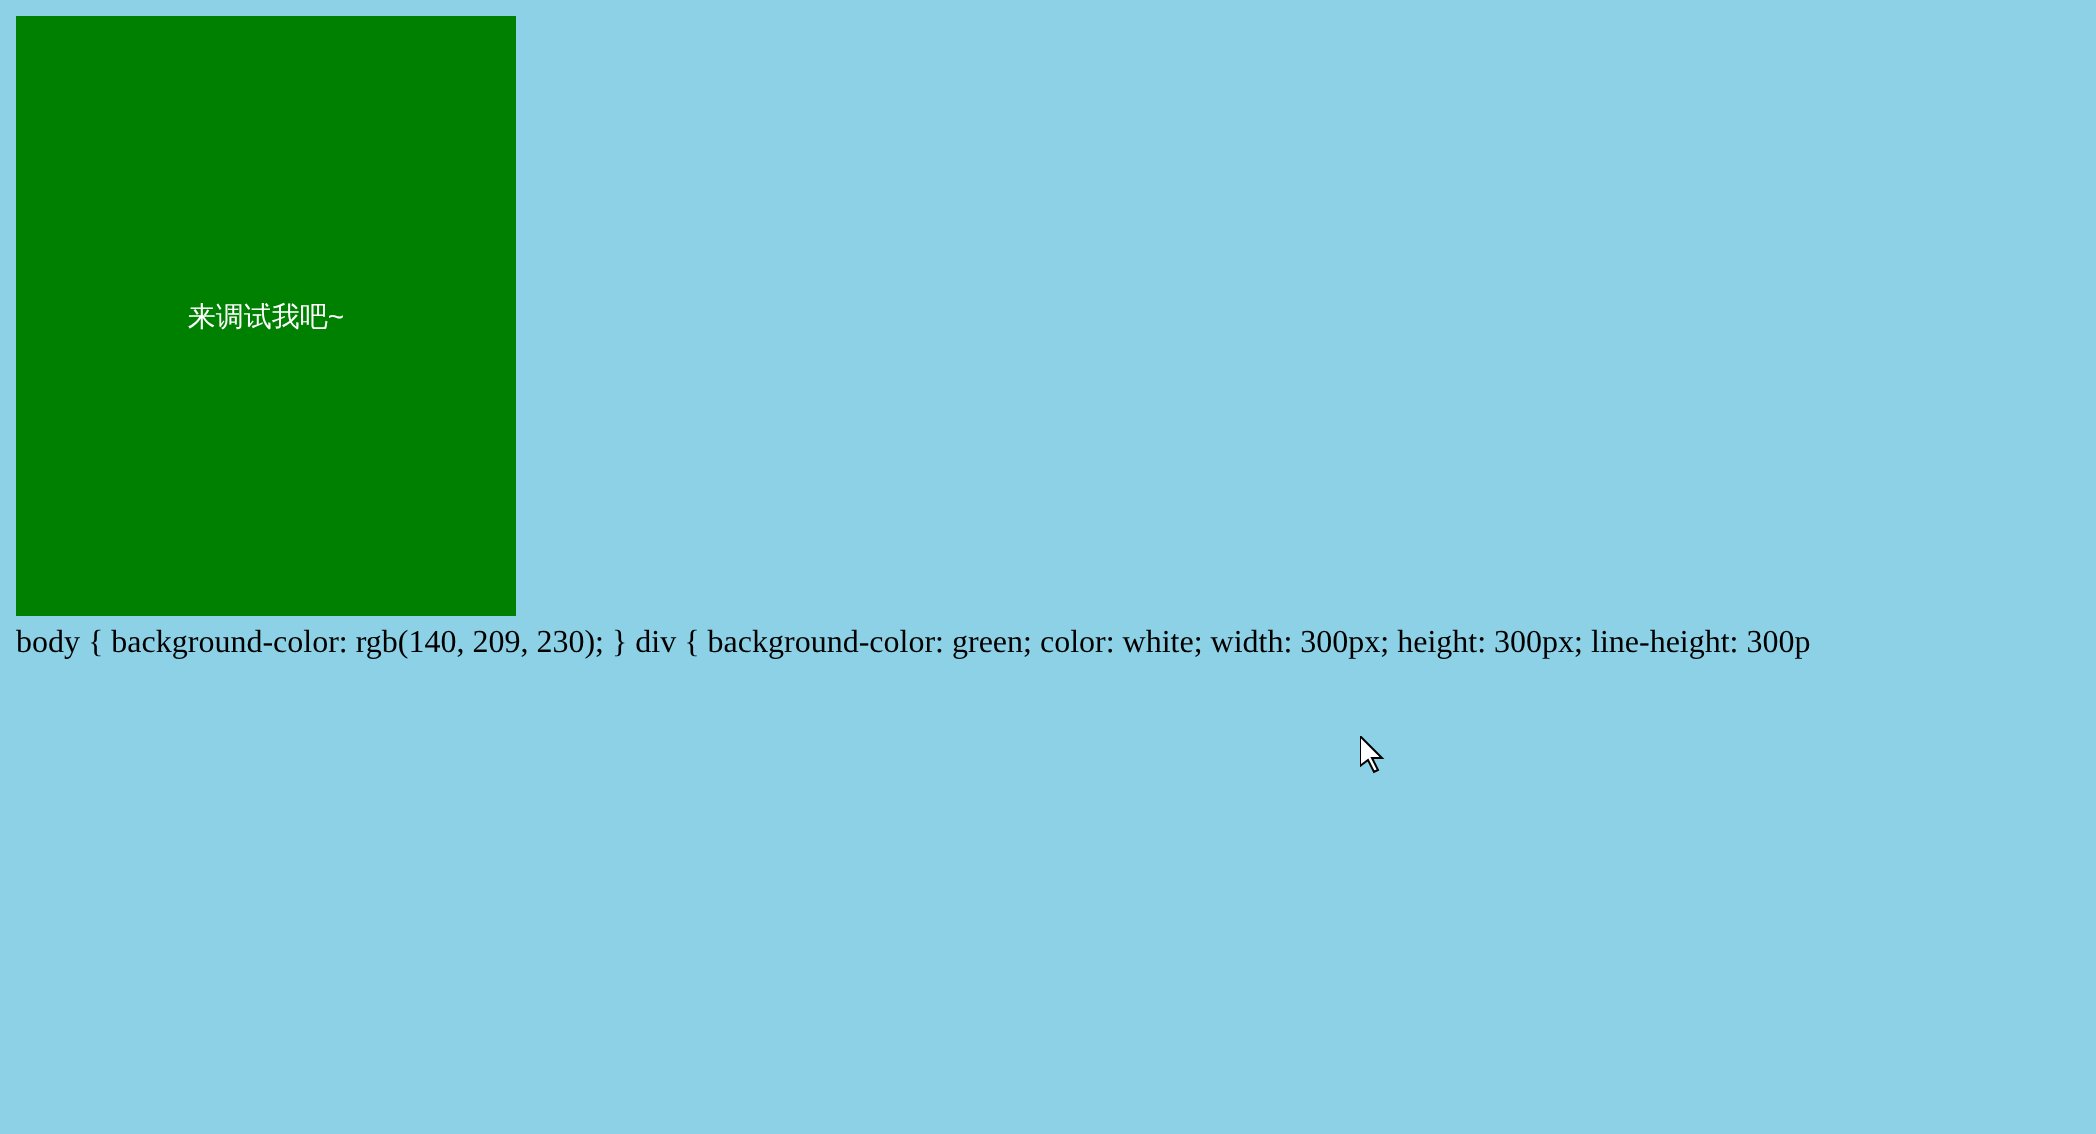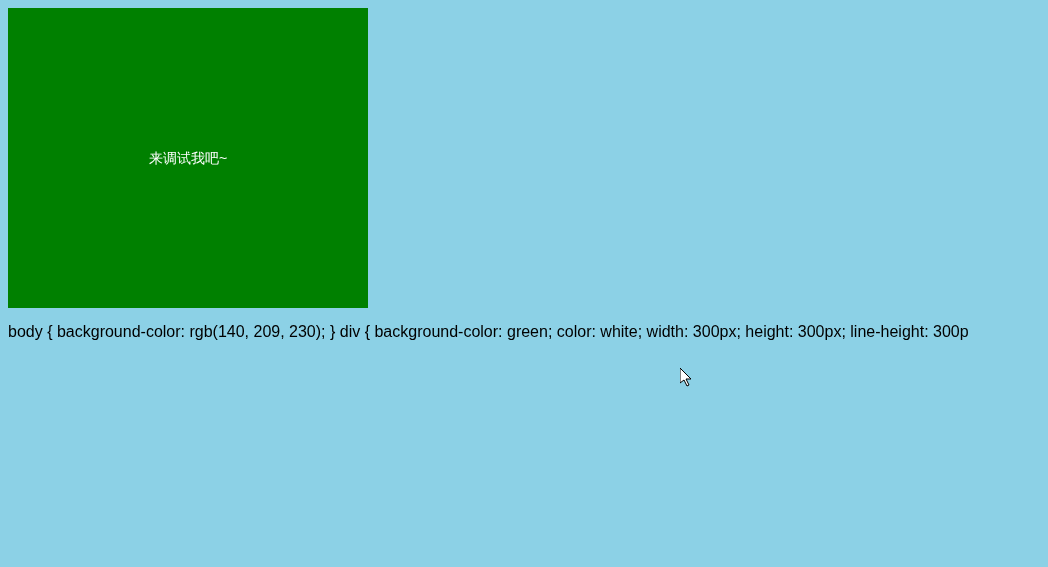--- a/index.html
+++ b/index.html
@@ -12,32 +12,32 @@
       font-family: Arial, sans-serif;
       padding: 8px;
       width: 1048px;
       height: 567px;
       overflow: hidden;
       position: relative;
     }
     .green-box {
       background-color: green;
       color: white;
-      width: 360px;
+      width: 250px;
       height: 300px;
       line-height: 300px;
       text-align: center;
       font-size: 14px;
     }
     .css-text {
       color: black;
       font-size: 16px;
       white-space: nowrap;
-      margin-top: 15px;
-      font-family: Liberation Sans, sans-serif;
+      margin-top: 5px;
+      font-family: Liberation Serif, serif;
     }
     .cursor {
       position: absolute;
       left: 680px;
       top: 368px;
       pointer-events: none;
     }
   </style>
 </head>
 <body>

